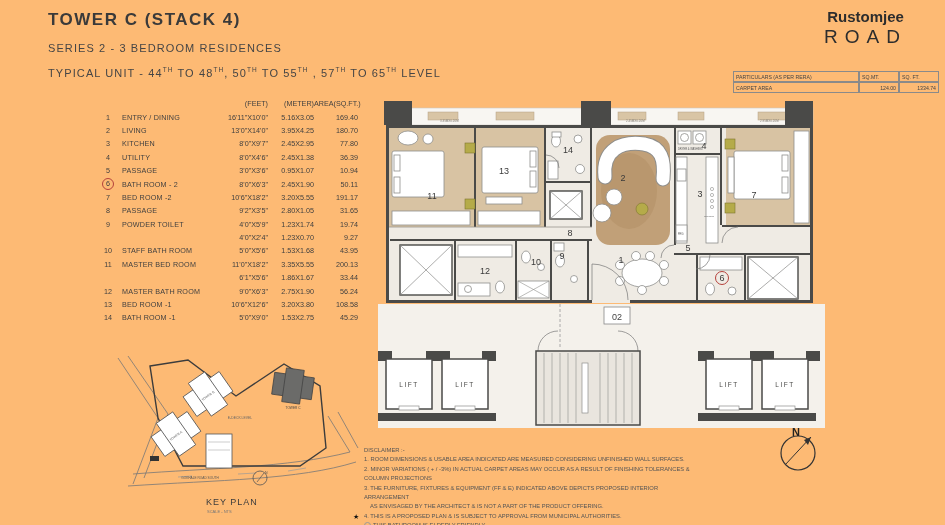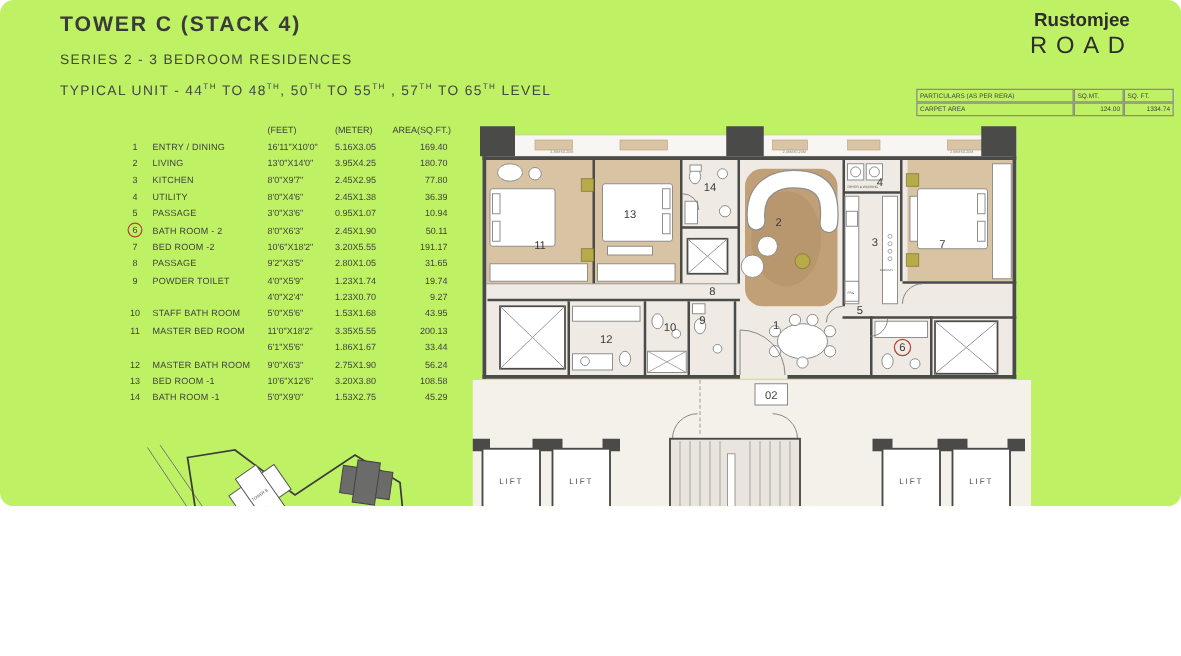--- a/index.html
+++ b/index.html
@@ -1,37 +1,37 @@
 <!DOCTYPE html>
 <html><head>
 <meta charset="utf-8">
 <style>
   html,body{margin:0;padding:0;background:#fff;}
-  .page{position:relative;width:945px;height:405px;background:#bef264;overflow:hidden;
-        font-family:"Liberation Sans",sans-serif;color:#3c3c3c;border-radius:11px;}
+  .page{position:relative;width:945px;height:525px;background:#fdba74;overflow:hidden;
+        font-family:"Liberation Sans",sans-serif;color:#3c3c3c;}
   
   .title-block{position:absolute;left:48px;top:10px;}
   .title-block h1{margin:0;font-size:17px;font-weight:600;letter-spacing:1.5px;color:#3a3a3a;}
   .sub{margin-top:12px;font-size:11px;letter-spacing:1.1px;color:#454545;font-weight:500;}
   .sub sup{font-size:6.5px;}
   
   .logo{position:absolute;left:793px;top:8px;width:145px;text-align:center;color:#2d2d2d;}
   .logo .rj{font-family:Liberation Sans, sans-serif;font-weight:700;font-size:15px;}
   .logo .crown{font-size:19px;letter-spacing:7px;margin-top:1px;font-weight:400;}
   
   .rera{position:absolute;left:733px;top:71px;width:206px;border-collapse:collapse;font-size:5.2px;color:#444;}
   .rera div{display:grid;grid-template-columns:126px 40px 40px;}
   .rera span{border:0.5px solid #8a8a8a;padding:1.5px 2px;}
   .rera .num{text-align:right;}
   
   .dims{position:absolute;left:100px;top:97px;width:258px;font-size:7.2px;color:#3f3f3f;}
   .thead,.trow{display:grid;grid-template-columns:16px 98px 54px 46px 44px;align-items:center;height:13.4px;}
   .c-no{text-align:center;}
   .c-name{padding-left:6px;letter-spacing:0.2px;}
-  .c-feet,.c-meter{text-align:left;}
+  .c-feet,.c-meter{text-align:right;}
   .c-area{text-align:right;}
   .thead span{font-weight:400;}
   .circ{border:1px solid #b5423c;border-radius:50%;width:10px;height:10px;line-height:10px;
         display:inline-block;margin:0 auto;text-align:center;}
   
   .disc{position:absolute;left:360px;top:446px;width:335px;font-size:5.8px;line-height:9.4px;color:#555;}
   .disc .dl{position:relative;padding-left:4px;}
   .disc .star{position:absolute;left:-7px;top:0;color:#111;font-size:7px;}
   .elderly-circle{display:inline-block;width:5px;height:5px;border:0.7px solid #999;border-radius:50%;
         margin-right:2px;vertical-align:middle;}

